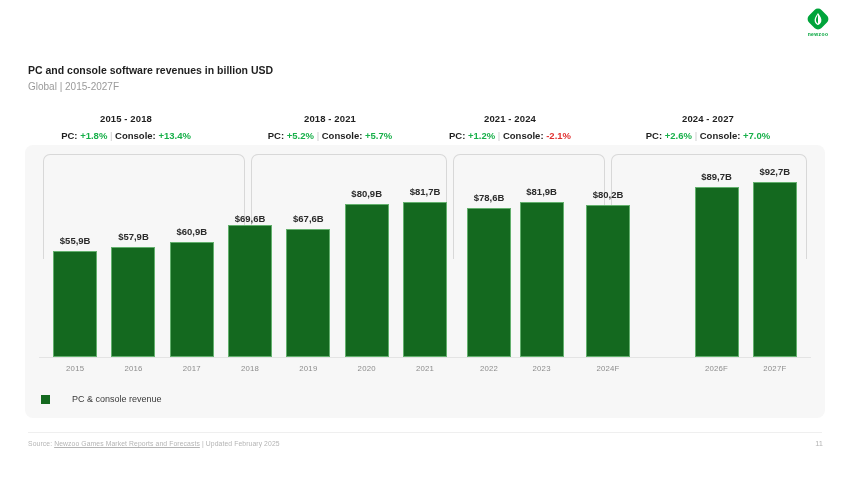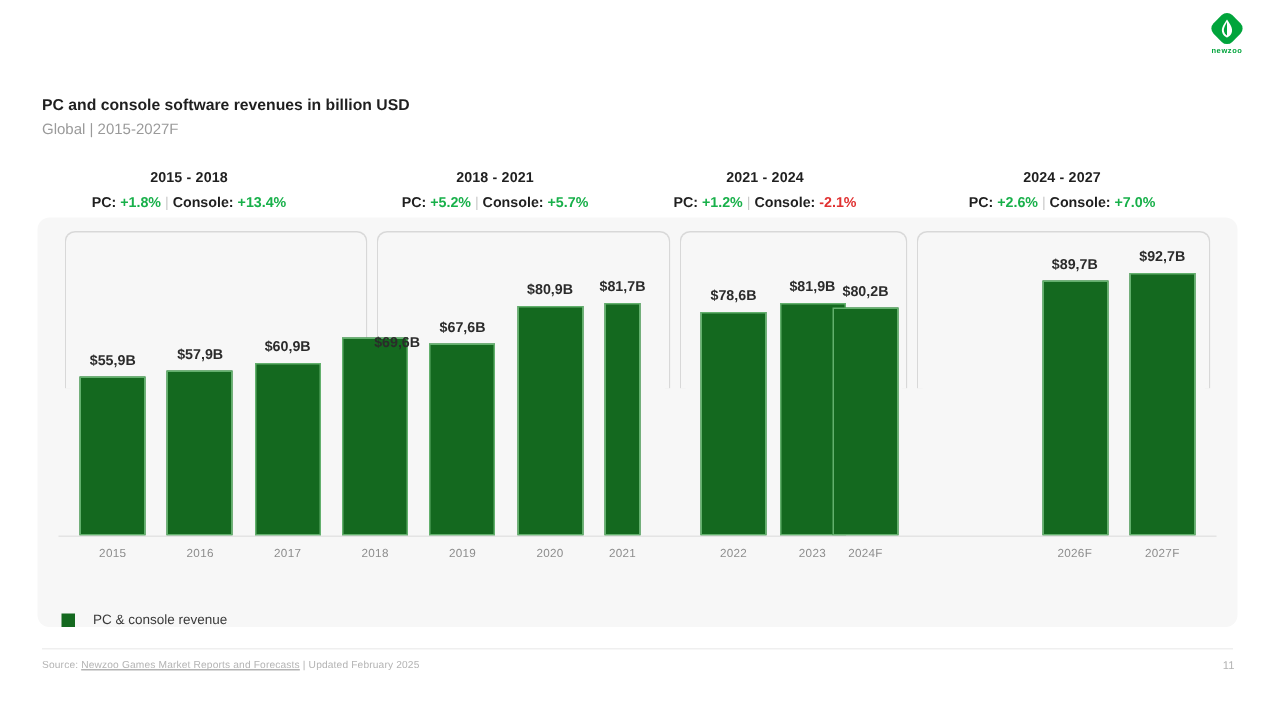--- a/index.html
+++ b/index.html
@@ -175,22 +175,21 @@
     letter-spacing: 0.2px;
   }
 
   
   .legend {
     position: absolute;
     left: 16px;
     top: 249px;
     display: flex;
     align-items: center;
-    gap: 12px;
-    margin-top: 14px;
+    gap: 22px;
   }
   .legend-swatch {
     width: 9px;
     height: 9px;
     background: #14691f;
     display: inline-block;
   }
   .legend-text {
     font-size: 9px;
     color: #3a3a3a;
@@ -307,49 +306,49 @@
           <div class="bar-label" style="bottom: 115px;">$57,9B</div>
           <div class="tick-label">2016</div>
         </div>
         <div class="bar-group" style="left: 144.769px; width: 44px;">
           <div class="bar" title="2017: $60,9B" style="height: 115px;"></div>
           <div class="bar-label" style="bottom: 120px;">$60,9B</div>
           <div class="tick-label">2017</div>
         </div>
         <div class="bar-group" style="left: 203.077px; width: 44px;">
           <div class="bar" title="2018: $69,6B" style="height: 132px;"></div>
-          <div class="bar-label" style="bottom: 123px; text-align: right;">$69,6B</div>
+          <div class="bar-label" style="bottom: 133px;">$69,6B</div>
           <div class="tick-label">2018</div>
         </div>
         <div class="bar-group" style="left: 261.385px; width: 44px;">
           <div class="bar" title="2019: $67,6B" style="height: 128px;"></div>
           <div class="bar-label" style="bottom: 133px;">$67,6B</div>
           <div class="tick-label">2019</div>
         </div>
         <div class="bar-group" style="left: 319.692px; width: 44px;">
           <div class="bar" title="2020: $80,9B" style="height: 153px;"></div>
           <div class="bar-label" style="bottom: 158px;">$80,9B</div>
           <div class="tick-label">2020</div>
         </div>
-        <div class="bar-group" style="left: 378px; width: 24px;">
+        <div class="bar-group" style="left: 378px; width: 44px;">
           <div class="bar" title="2021: $81,7B" style="height: 155px;"></div>
           <div class="bar-label" style="bottom: 160px;">$81,7B</div>
           <div class="tick-label">2021</div>
         </div>
         <div class="bar-group" style="left: 442px; width: 44px;">
           <div class="bar" title="2022: $78,6B" style="height: 149px;"></div>
           <div class="bar-label" style="bottom: 154px;">$78,6B</div>
           <div class="tick-label">2022</div>
         </div>
         <div class="bar-group" style="left: 494.615px; width: 44px;">
           <div class="bar" title="2023: $81,9B" style="height: 155px;"></div>
           <div class="bar-label" style="bottom: 160px;">$81,9B</div>
           <div class="tick-label">2023</div>
         </div>
-        <div class="bar-group" style="left: 530px; width: 44px;">
+        <div class="bar-group" style="left: 561px; width: 44px;">
           <div class="bar" title="2024F: $80,2B" style="height: 152px;"></div>
           <div class="bar-label" style="bottom: 157px;">$80,2B</div>
           <div class="tick-label">2024F</div>
         </div>
         <div class="bar-group" style="left: 669.538px; width: 44px;">
           <div class="bar" title="2026F: $89,7B" style="height: 170px;"></div>
           <div class="bar-label" style="bottom: 175px;">$89,7B</div>
           <div class="tick-label">2026F</div>
         </div>
         <div class="bar-group" style="left: 727.846px; width: 44px;">

